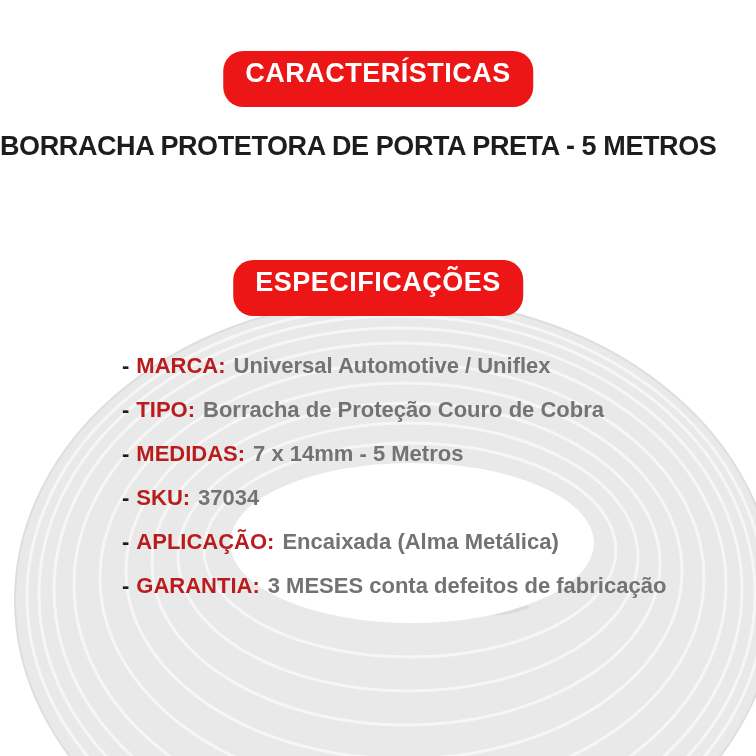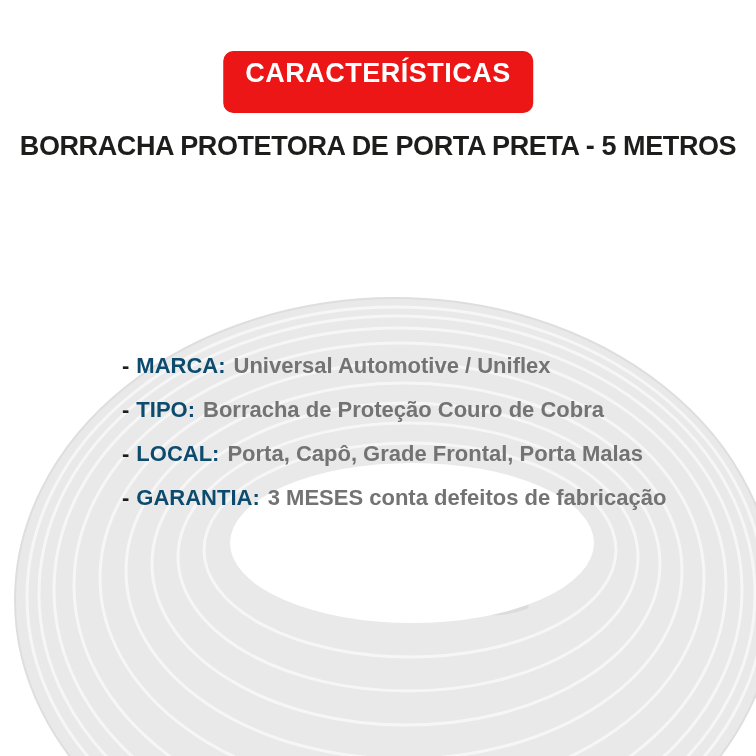--- a/index.html
+++ b/index.html
@@ -19,34 +19,34 @@
   }
   .badge {
     position: absolute;
     left: 50%;
     transform: translateX(-50%);
     background: #ec1616;
     color: #ffffff;
     font-weight: bold;
     font-size: 27px;
     line-height: 27px;
-    padding: 9px 22px 26px 22px;
-    border-radius: 10px;
+    padding: 9px 22px 20px 22px;
+    border-radius: 20px;
     letter-spacing: 0.5px;
     white-space: nowrap;
   }
   .badge--caracteristicas { top: 51px; }
   .badge--especificacoes  { top: 260px; }
   .title {
     position: absolute;
     top: 124px;
     left: 0;
     width: 756px;
     margin: 0;
-    text-align: center;
+    text-align: left;
     color: #1d1d1b;
     font-size: 27px;
     font-weight: bold;
     letter-spacing: -0.4px;
     line-height: 44px;
   }
   .title span { display: block; }
   .specs {
     position: absolute;
     top: 344px;
@@ -57,21 +57,21 @@
   }
   .spec-row {
     height: 44px;
     line-height: 44px;
     font-size: 22px;
     font-weight: bold;
     color: #1d1d1b;
     white-space: nowrap;
   }
   .spec-bullet { color: #1d1d1b; margin-right: 7px; }
-  .spec-label  { color: #0c4a6e; margin-right: 8px; margin-top: 48px; }
+  .spec-label  { color: #b91c1c; margin-right: 8px; margin-top: 48px; }
   .spec-value  { color: #737373; }
 </style>
 </head>
 <body>
 
 <div class="canvas">
 
   <svg class="coil" viewBox="0 0 756 756" xmlns="http://www.w3.org/2000/svg" aria-hidden="true">
     <ellipse cx="395" cy="600" rx="380" ry="302" fill="#e9e9e9" stroke="#dedede" stroke-width="2"></ellipse>
     <ellipse cx="410" cy="550" rx="206" ry="107" fill="none" stroke="#ffffff" stroke-opacity="0.6" stroke-width="3"></ellipse>
@@ -88,29 +88,38 @@
   </svg>
 
   <div class="badge badge--caracteristicas">
     <span>CARACTERÍSTICAS</span>
   </div>
 
   <h1 class="title">
     <span>BORRACHA PROTETORA DE PORTA PRETA - 5 METROS</span>
   </h1>
 
+  <div class="badge badge--especificacoes">
+    <span>ESPECIFICAÇÕES</span>
+  </div>
 
   <ul class="specs">
     <li class="spec-row">
       <span class="spec-bullet">-</span><span class="spec-label">MARCA:</span><span class="spec-value">Universal Automotive / Uniflex</span>
     </li>
     <li class="spec-row">
       <span class="spec-bullet">-</span><span class="spec-label">TIPO:</span><span class="spec-value">Borracha de Proteção Couro de Cobra</span>
     </li>
     <li class="spec-row">
-      <span class="spec-bullet">-</span><span class="spec-label">LOCAL:</span><span class="spec-value">Porta, Capô, Grade Frontal, Porta Malas</span>
+      <span class="spec-bullet">-</span><span class="spec-label">MEDIDAS:</span><span class="spec-value">7 x 14mm - 5 Metros</span>
+    </li>
+    <li class="spec-row">
+      <span class="spec-bullet">-</span><span class="spec-label">SKU:</span><span class="spec-value">37034</span>
+    </li>
+    <li class="spec-row">
+      <span class="spec-bullet">-</span><span class="spec-label">APLICAÇÃO:</span><span class="spec-value">Encaixada (Alma Metálica)</span>
     </li>
     <li class="spec-row">
       <span class="spec-bullet">-</span><span class="spec-label">GARANTIA:</span><span class="spec-value">3 MESES conta defeitos de fabricação</span>
     </li>
   </ul>
 
 </div>
 
 </body></html>

